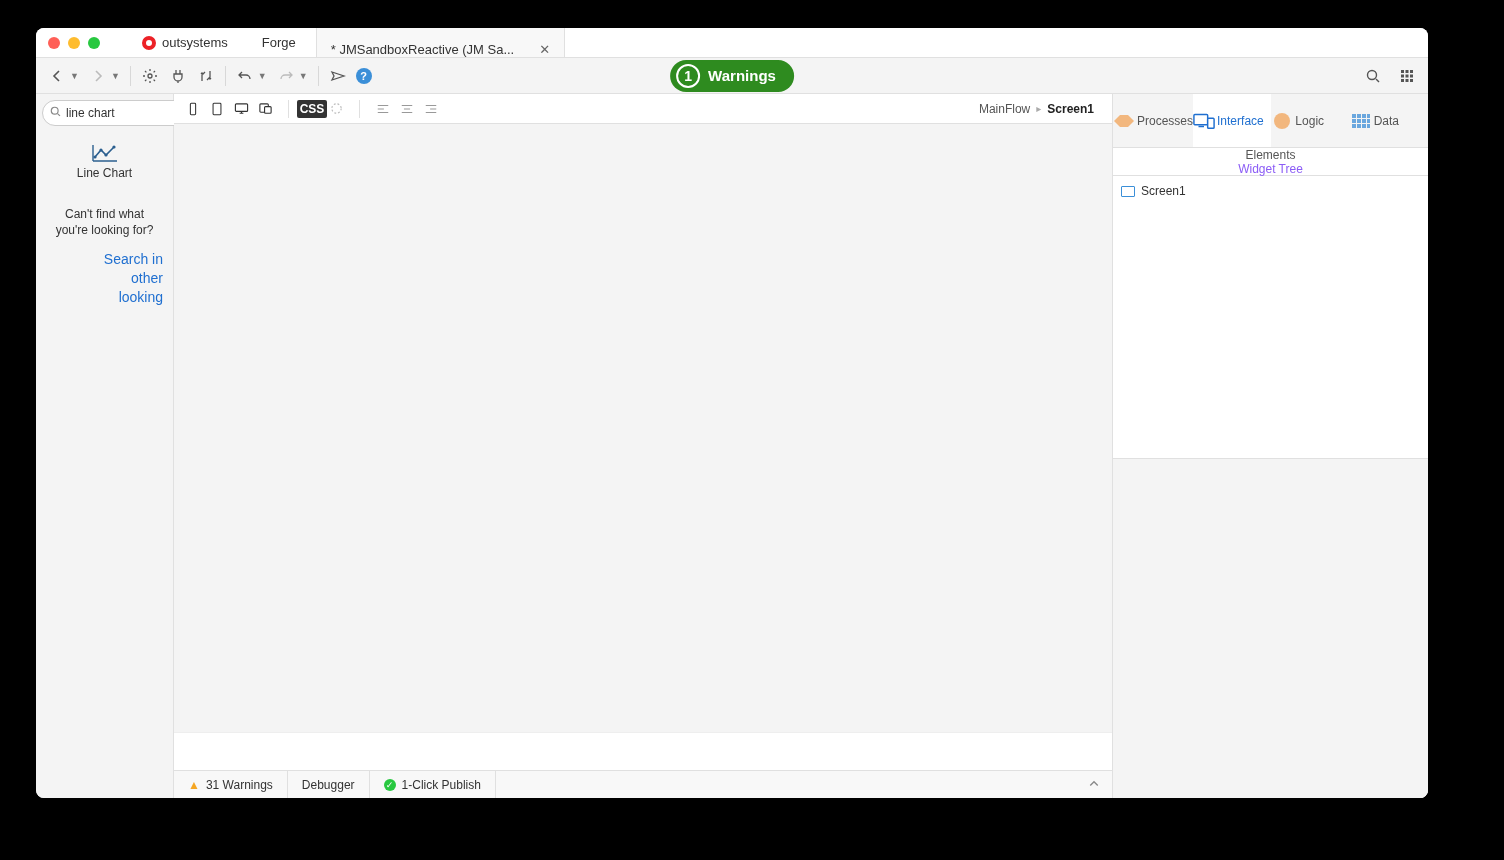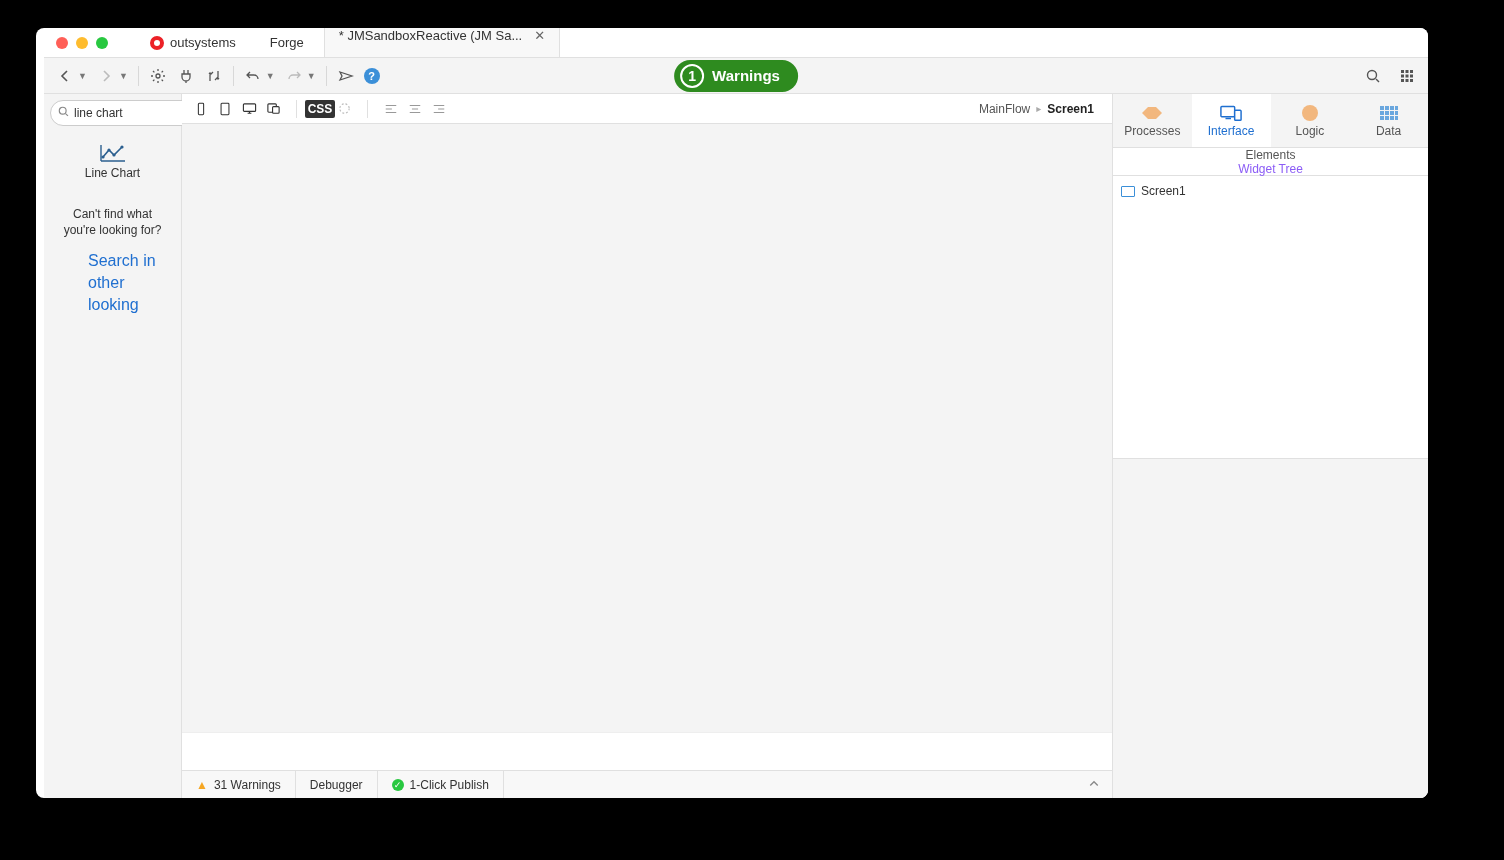--- a/index.html
+++ b/index.html
@@ -1,29 +1,29 @@
 <!DOCTYPE html>
 <html><head>
 <meta charset="utf-8">
 <style>
 * { box-sizing: border-box; margin: 0; padding: 0; font-family: -apple-system, BlinkMacSystemFont, "Segoe UI", Helvetica, Arial, sans-serif; }
 body { background: #000; width: 1504px; height: 860px; position: relative; }
-.window { position: absolute; left: 36px; top: 28px; width: 1392px; height: 770px; background: #fff; border-radius: 8px; box-shadow: 0 12px 40px rgba(0,0,0,0.6); overflow: hidden; display: flex; flex-direction: column; padding-left: 8px; }
+.window { position: absolute; left: 36px; top: 28px; width: 1392px; height: 770px; background: #fff; border-radius: 8px; box-shadow: 0 12px 40px rgba(0,0,0,0.6); overflow: hidden; display: flex; flex-direction: column; }
 
 
 .titlebar { height: 30px; display: flex; align-items: center; background: #fff; border-bottom: 1px solid #e0e0e0; }
 .traffic-lights { display: flex; gap: 8px; padding-left: 12px; align-items: center; }
 .tl { width: 12px; height: 12px; border-radius: 50%; }
 .tl.red { background: #ff5f57; }
 .tl.yellow { background: #febc2e; }
 .tl.green { background: #28c840; }
 .brand { display: flex; align-items: center; gap: 6px; margin-left: 28px; height: 100%; padding: 0 14px; color: #333; font-size: 13px; }
 .brand-dot { width: 14px; height: 14px; border-radius: 50%; background: #fff; border: 4px solid #ec2127; }
 .forge-tab { padding: 0 20px; height: 100%; display: flex; align-items: center; font-size: 13px; color: #333; }
-.doc-tab { padding: 0 14px; height: 100%; display: flex; align-items: flex-start; font-size: 13px; color: #333; gap: 12px; border-left: 1px solid #e0e0e0; border-right: 1px solid #e0e0e0; background: #f8f8f8; }
+.doc-tab { padding: 0 14px; height: 100%; display: flex; align-items: flex-end; font-size: 13px; color: #333; gap: 25px; border-left: 1px solid #e0e0e0; border-right: 1px solid #e0e0e0; background: #f8f8f8; }
 .close-x { color: #666; font-size: 13px; }
 
 
 .toolbar { height: 36px; display: flex; align-items: center; background: #f4f4f4; border-bottom: 1px solid #e0e0e0; padding: 0 8px; position: relative; }
 .tb-group { display: flex; align-items: center; gap: 2px; }
 .tb-btn { width: 26px; height: 26px; display: flex; align-items: center; justify-content: center; color: #555; border-radius: 3px; }
 .tb-btn svg { width: 16px; height: 16px; }
 .tb-sep { width: 1px; height: 20px; background: #d8d8d8; margin: 0 6px; }
 .tb-caret { font-size: 9px; color: #777; margin-left: -2px; margin-right: 4px; }
 .publish { position: absolute; left: 50%; transform: translateX(-50%); display: flex; align-items: center; gap: 8px; background: #2e8b1f; color: #fff; border-radius: 18px; padding: 4px 18px 4px 6px; font-size: 15px; font-weight: 600; }
@@ -37,40 +37,40 @@
 .left-panel { width: 138px; background: #f4f4f4; border-right: 1px solid #e0e0e0; display: flex; flex-direction: column; }
 .search-row { display: flex; align-items: center; padding: 6px; gap: 4px; }
 .search-box { flex: 1; display: flex; align-items: center; background: #fff; border: 1px solid #ccc; border-radius: 14px; height: 26px; padding: 0 6px; }
 .search-box input { flex: 1; border: none; outline: none; font-size: 12px; background: transparent; color: #333; }
 .search-mag { color: #888; margin-right: 4px; }
 .search-clear { color: #999; font-size: 14px; }
 .collapse-btn { width: 20px; height: 20px; display: flex; align-items: center; justify-content: center; color: #888; }
 .widget-result { display: flex; flex-direction: column; align-items: center; padding: 10px 0 4px; }
 .widget-label { font-size: 12px; color: #333; margin-top: 2px; }
 .cant-find { text-align: center; font-size: 12px; color: #333; padding: 22px 10px 6px; line-height: 1.35; }
-.search-link { text-align: left; font-size: 16px; color: #1f6fd0; padding: 6px 10px; line-height: 1.35; text-decoration: none; display: block; margin-left: 34px;}
+.search-link { text-align: right; font-size: 14px; color: #1f6fd0; padding: 6px 10px; line-height: 1.35; text-decoration: none; display: block; margin-left: 34px;}
 
 
 .canvas-area { flex: 1; display: flex; flex-direction: column; background: #f4f4f4; }
 .canvas-toolbar { height: 30px; background: #fff; border-bottom: 1px solid #e0e0e0; display: flex; align-items: center; padding: 0 10px; }
 .ctb-left { display: flex; align-items: center; gap: 6px; }
 .ctb-ico { width: 18px; height: 18px; display: flex; align-items: center; justify-content: center; color: #333; }
 .ctb-sep { width: 1px; height: 18px; background: #e0e0e0; margin: 0 8px; }
 .css-badge { background: #333; color: #fff; font-size: 12px; font-weight: 700; padding: 2px 3px; border-radius: 2px; }
 .breadcrumb { margin-left: auto; font-size: 12px; color: #555; display: flex; align-items: center; gap: 6px; padding-right: 8px;}
 .breadcrumb .current { font-weight: 700; color: #222; }
 .bc-caret { color: #aaa; font-size: 10px; }
 .canvas { flex: 1; background: #f4f4f4; position: relative; overflow: hidden;}
 .canvas-bottom { position: absolute; left:0; right:0; bottom:0; height: 38px; background:#fff; border-top:1px solid #eee;}
 .canvas-grey { position:absolute; left:0; right:0; top:0; bottom:38px; background:#f4f4f4;}
 
 
 .right-panel { width: 316px; background: #f4f4f4; border-left: 1px solid #e0e0e0; display: flex; flex-direction: column; }
 .top-tabs { display: flex; height: 54px; border-bottom: 1px solid #e0e0e0; }
-.top-tab { flex: 1; display: flex; flex-direction: column; align-items: center; justify-content: center; gap: 2px; font-size: 12px; color: #555; }
+.top-tab { flex: 1; display: flex; flex-direction: row; align-items: center; gap: 2px; font-size: 12px; color: #555; }
 .top-tab.active { background: #fff; color: #1f6fd0; }
 .top-tab-ico { width: 22px; height: 18px; display: flex; align-items: center; justify-content: center; }
 .sub-tabs { display: flex; height: 28px; border-bottom: 1px solid #e0e0e0; background: #fff; flex-direction: column; }
 .sub-tab { flex: 1; display: flex; align-items: center; justify-content: center; font-size: 12px; color: #555; }
 .sub-tab.active { color: #8b5cf6; border-bottom: 2px solid #1f6fd0; font-weight: 500; }
 .tree { flex: 1; background: #fff; padding: 6px 8px; }
 .tree-item { display: flex; align-items: center; gap: 6px; font-size: 12px; color: #333; padding: 2px 0; }
 .screen-ico { width: 14px; height: 11px; border: 1.5px solid #3b8fd8; border-radius: 1px; position: relative; }
 .props-panel { height: 340px; border-top: 1px solid #e0e0e0; background: #f4f4f4; }
 

